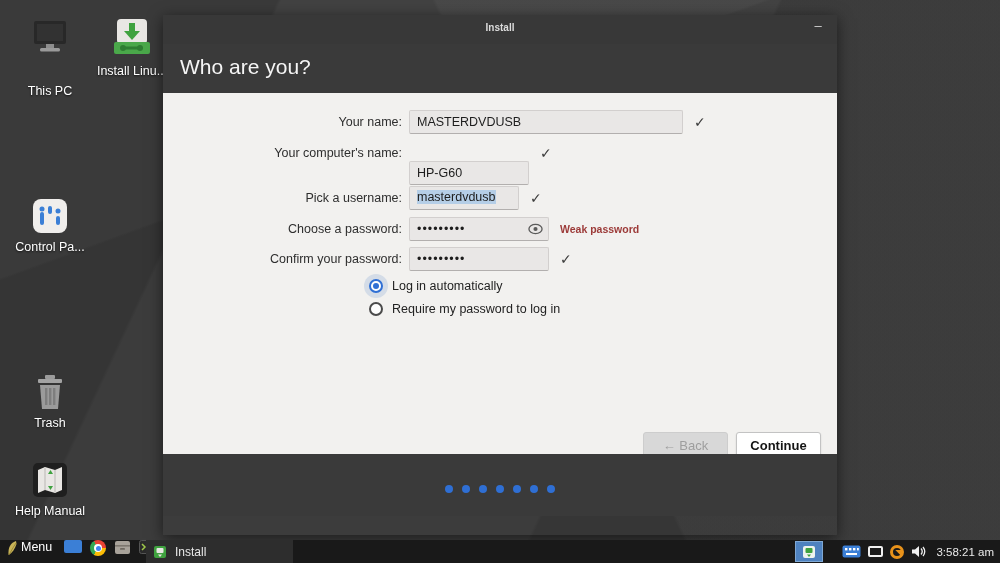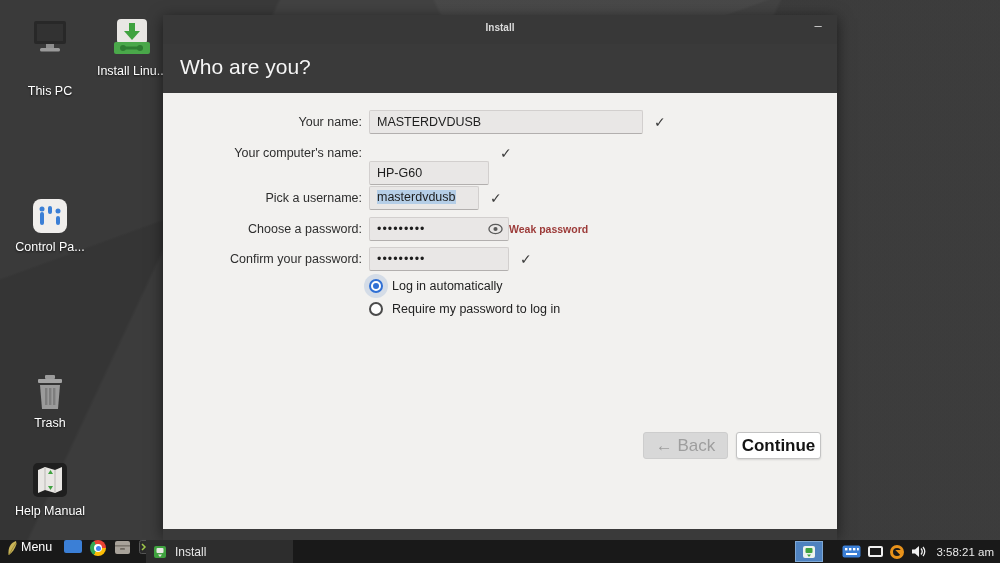--- a/index.html
+++ b/index.html
@@ -22,47 +22,47 @@
   
   #win { position:absolute; left:163px; top:15px; width:674px; height:520px;
          box-shadow:0 3px 14px rgba(0,0,0,.55); }
   #titlebar { position:relative; height:29px; background:#383838; }
   #titlebar .wtitle { position:absolute; left:0; right:0; top:7px; text-align:center;
          font-size:10px; font-weight:bold; color:#dcdcdc; }
   #titlebar .minbtn { position:absolute; right:10px; top:3px; width:18px; height:18px;
          color:#d5d5d5; font-size:13px; text-align:center; line-height:16px; cursor:pointer; }
   #whead { height:49px; background:#3a3a3a; position:relative; }
   #whead .heading { position:absolute; left:17px; top:11px; font-size:21px; font-weight:400; color:#f5f5f5; }
-  #wcontent { position:relative; height:436px; background:#f2f1ef; }
+  #wcontent { position:relative; height:361px; background:#f2f1ef;padding-left:40px; }
   #wfooter { position:relative; height:62px; background:#3a3a3a; display:flex; justify-content:center; align-items:flex-start; padding-top:31px; }
   .pdot { width:8px; height:8px; border-radius:50%; background:#2f6fd4; margin:0 4.5px; }
 
   .form-row { position:absolute; display:flex; align-items:center; height:24px; }
   .flabel { width:199px; text-align:right; margin-right:7px; font-size:12.5px; color:#2e2e2e; white-space:nowrap; }
   .tinput { height:24px; background:#e9e7e6; border:1px solid #d2cfce; border-bottom-color:#b2afae;
             border-radius:2px; font-size:12.5px; color:#1d1d1d; padding:0 7px;
             font-family:"Liberation Sans","DejaVu Sans",sans-serif; }
   .check { margin-left:11px; font-size:14px; color:#3c3c3c; }
   .helptext { position:absolute; left:206px; top:75px; font-size:10.5px; color:#5a5a5a; }
-  .weak { font-size:10.5px; font-weight:bold; color:#9c3a38; }
+  .weak { margin-left:11px; font-size:10.5px; font-weight:bold; color:#9c3a38; }
   .pw-wrap { position:relative; width:140px; height:24px; }
   .pw-wrap .tinput { width:100%; letter-spacing:1px; padding-right:24px; }
   .eye { position:absolute; right:6px; top:5px; width:15px; height:14px; cursor:pointer; }
   .fake-input { width:110px; height:24px; background:#e9e7e6; border:1px solid #d2cfce;
             border-bottom-color:#b2afae; border-radius:2px; font-size:12.5px; color:#1d1d1d;
             padding:3px 7px 0 7px; }
   .fake-input .sel { background:#b5cee7; }
 
   .radio-row { position:absolute; left:206px; display:flex; height:20px; }
   .radio { width:14px; height:14px; border-radius:50%; border:2px solid #4a4a4a; background:#fdfdfd; position:relative; flex:none; }
   .radio.sel { border-color:#2f6fd4; box-shadow:0 0 0 5px rgba(95,140,200,0.20); }
   .radio.sel::after { content:""; position:absolute; left:2px; top:2px; width:6px; height:6px; border-radius:50%; background:#2f6fd4; }
   .radio-row .rlabel { margin-left:9px; font-size:12.5px; color:#222; }
 
-  .wbtn { position:absolute; height:27px; width:85px; border-radius:3px; font-size:17px;
+  .wbtn { position:absolute; height:27px; width:85px; border-radius:3px; font-size:13px;
           display:flex; align-items:center; justify-content:center; cursor:pointer;
           font-family:"Liberation Sans","DejaVu Sans",sans-serif; }
   #btn-back { left:480px; top:339px; background:#d8d8d8; border:1px solid #cdcdcd; color:#9e9e9e; }
   #btn-continue { left:573px; top:339px; background:#ffffff; border:1px solid #c3c3c3; color:#141414; font-weight:bold; box-shadow:0 1px 2px rgba(0,0,0,.12); }
 
   
   #taskbar { position:absolute; left:0; top:540px; width:1000px; height:23px; background:#191919; }
   .tb-left { position:absolute; left:0; top:0; height:23px; display:flex; align-items:center; }
   .tb-item { display:flex; justify-content:center; height:23px; padding:0 4px; cursor:pointer; }
   #menu-label { color:#fff; font-size:12.5px; padding:0 4px 0 2px; }

